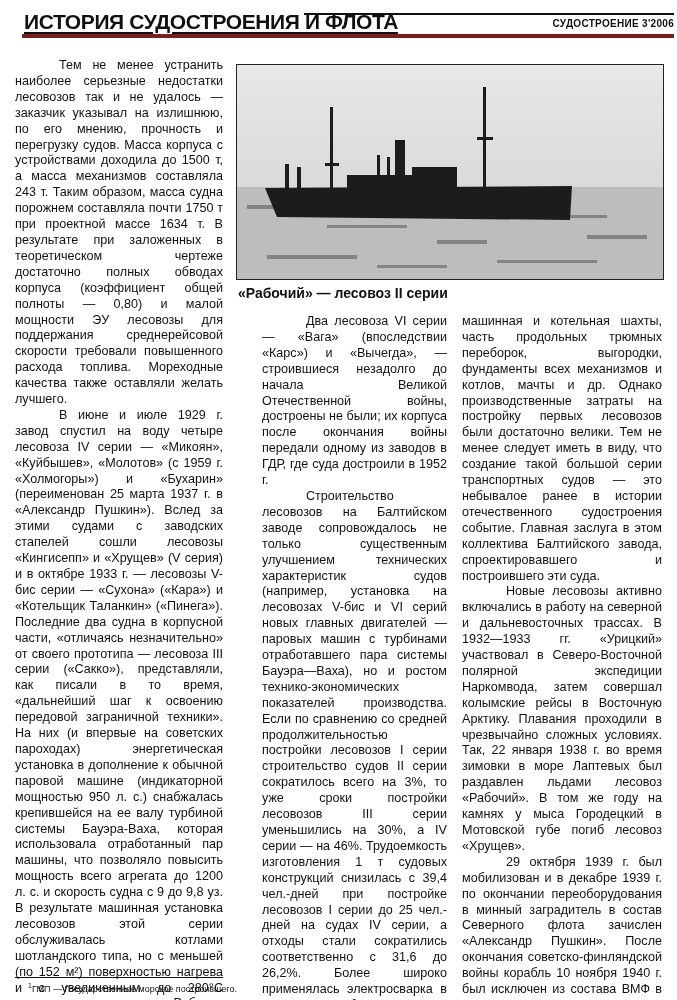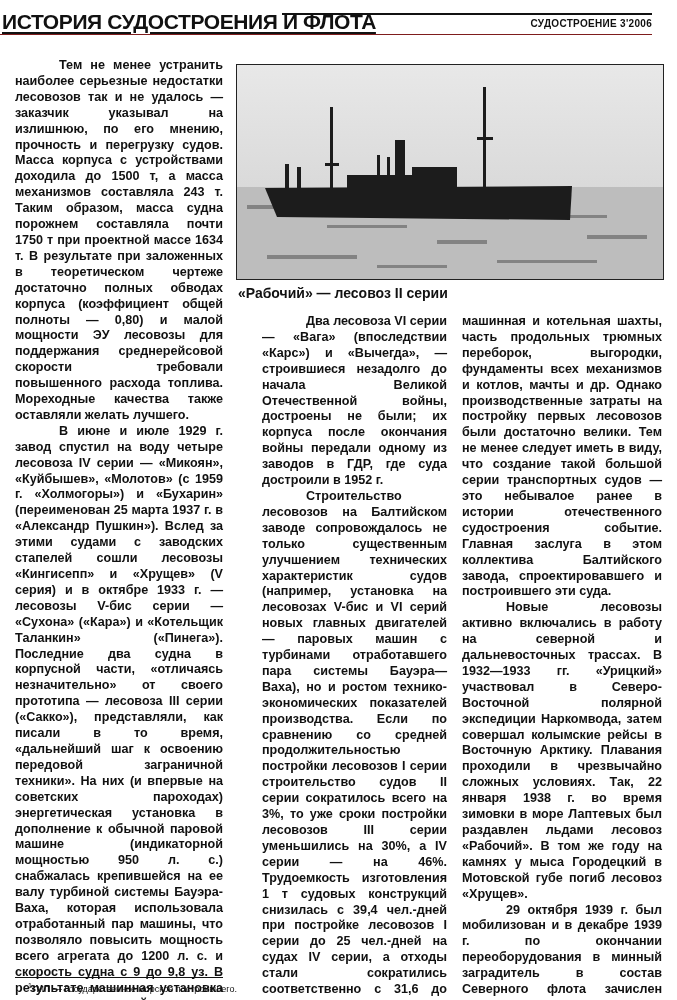--- a/index.html
+++ b/index.html
@@ -1,42 +1,42 @@
 <!DOCTYPE html>
 <html><head>
 <meta charset="utf-8">
 <style>
   html, body { margin: 0; padding: 0; background: #fff; }
   body {
     width: 677px; height: 1000px; position: relative; overflow: hidden;
     font-family: "DejaVu Sans", sans-serif; color: #111;
   }
   .header {
-    position: absolute; left: 0; top: 8px; width: 652px; height: 26px;
-    border-bottom: 1px solid #7f1d1d;
+    position: absolute; left: 22px; top: 8px; width: 652px; height: 26px;
+    border-bottom: 4px solid #7f1d1d;
   }
   .header-title {
     position: absolute; left: 2px; top: 2px;
     font-family: "Liberation Sans", sans-serif; font-weight: bold;
     font-size: 21px; letter-spacing: -0.4px; text-decoration: underline;
     text-underline-offset: 3px; color: #111;
   }
   .header-rule {
     position: absolute; left: 282px; right: 0; top: 5px; border-top: 2px solid #111;
   }
   .header-issue {
     position: absolute; right: 0; top: 10px;
     font-family: "Liberation Sans", sans-serif; font-weight: bold; font-size: 10px; letter-spacing: 0.3px;
   }
   .col {
     position: absolute;
     font-family: "Liberation Sans", sans-serif; font-size: 12.6px; line-height: 15.9px;
     text-align: justify; hyphens: auto;
   }
-  .col p { margin: 0; font-weight: bold; }
+  .col p { margin: 0; }
   .col p.indent { text-indent: 44px; }
   .col-left { left: 15px; top: 58px; width: 208px; }
   .col-mid { left: 262px; top: 314px; width: 185px; }
   .col-right { left: 462px; top: 314px; width: 200px; }
   .photo {
     position: absolute; left: 236px; top: 64px; width: 426px; height: 214px;
     border: 1px solid #222; background: #ddd; overflow: hidden;
   }
   .caption {
     position: absolute; left: 238px; top: 285px;

